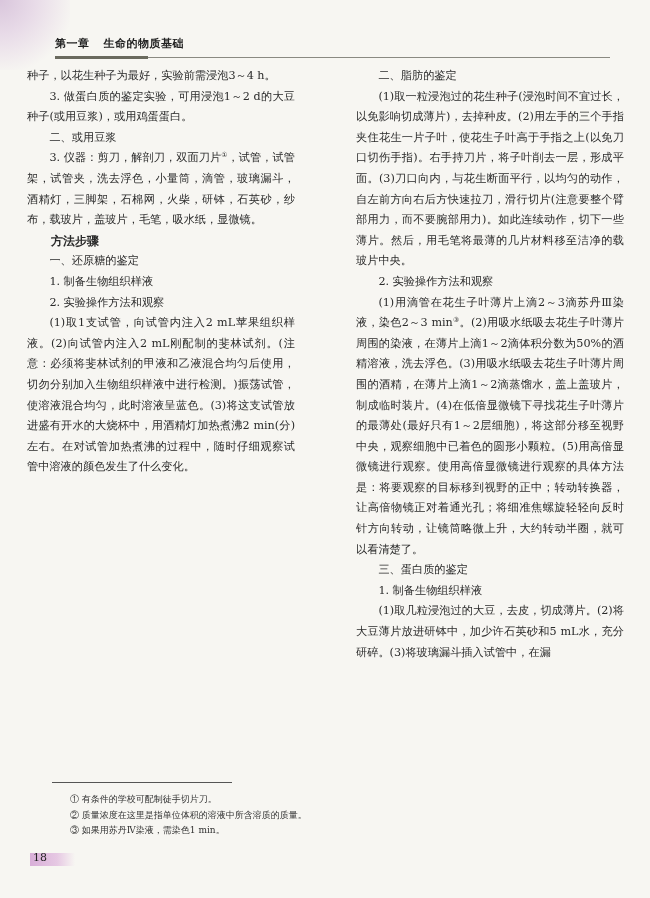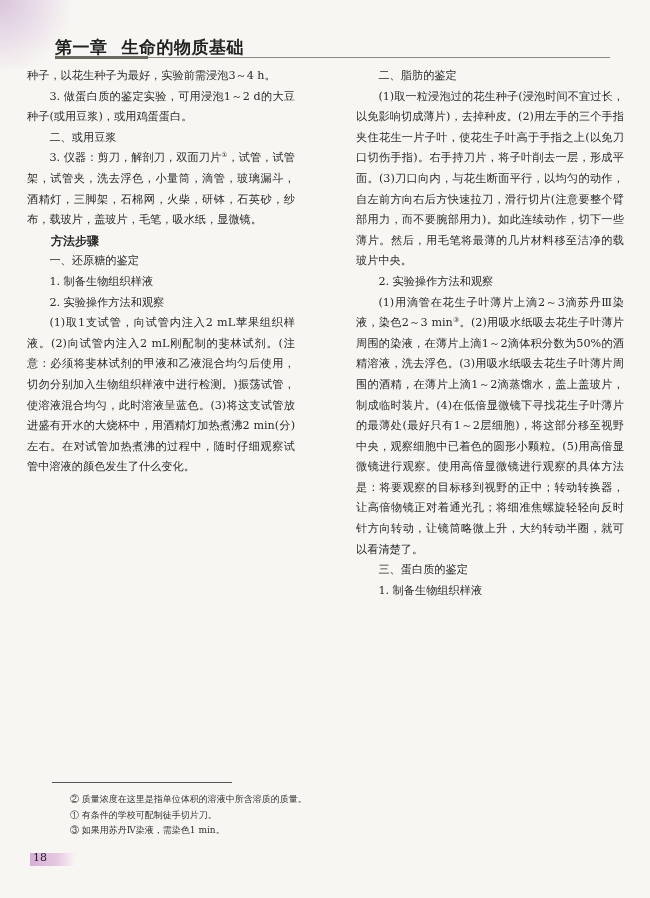--- a/index.html
+++ b/index.html
@@ -9,21 +9,21 @@
     font-family: "DejaVu Serif", "Liberation Serif", serif;
     color: #2a2a2a;
   }
   .corner-tint {
     position: absolute; left: 0; top: 0; width: 70px; height: 70px;
     background: radial-gradient(ellipse at 0% 0%, #d9c6dc 0%, #e8dbe8 35%, rgba(247,246,242,0) 75%);
   }
   .running-head {
     position: absolute; left: 55px; top: 36px;
     font-family: "DejaVu Sans", "Liberation Sans", sans-serif;
-    font-weight: bold; font-size: 17px; color: #222; letter-spacing: 0.5px;
+    font-weight: bold; font-size: 11px; color: #222; letter-spacing: 0.5px;
   }
   .running-head .sp { display: inline-block; width: 14px; }
   .head-rule-thick {
     position: absolute; left: 55px; top: 56px; width: 93px; height: 3px; background: #6a6a5e;
   }
   .head-rule-thin {
     position: absolute; left: 148px; top: 57px; width: 462px; height: 1px; background: #8a8a82;
   }
   .col {
     position: absolute; top: 66px; width: 268px;
@@ -81,23 +81,24 @@
   <p class="ind">(1)取1支试管，向试管内注入2 mL苹果组织样液。(2)向试管内注入2 mL刚配制的斐林试剂。(注意：必须将斐林试剂的甲液和乙液混合均匀后使用，切勿分别加入生物组织样液中进行检测。)振荡试管，使溶液混合均匀，此时溶液呈蓝色。(3)将这支试管放进盛有开水的大烧杯中，用酒精灯加热煮沸2 min(分)左右。在对试管加热煮沸的过程中，随时仔细观察试管中溶液的颜色发生了什么变化。</p>
 </div>
 
 <div class="col right">
   <p class="h-sec">二、脂肪的鉴定</p>
   <p class="ind">(1)取一粒浸泡过的花生种子(浸泡时间不宜过长，以免影响切成薄片)，去掉种皮。(2)用左手的三个手指夹住花生一片子叶，使花生子叶高于手指之上(以免刀口切伤手指)。右手持刀片，将子叶削去一层，形成平面。(3)刀口向内，与花生断面平行，以均匀的动作，自左前方向右后方快速拉刀，滑行切片(注意要整个臂部用力，而不要腕部用力)。如此连续动作，切下一些薄片。然后，用毛笔将最薄的几片材料移至洁净的载玻片中央。</p>
   <p class="ind">2. 实验操作方法和观察</p>
   <p class="ind"><span>(1)用滴管在花生子叶薄片上滴2～3滴苏丹Ⅲ染液，染色2～3 min</span><sup>③</sup><span>。(2)用吸水纸吸去花生子叶薄片周围的染液，在薄片上滴1～2滴体积分数为50%的酒精溶液，洗去浮色。(3)用吸水纸吸去花生子叶薄片周围的酒精，在薄片上滴1～2滴蒸馏水，盖上盖玻片，制成临时装片。(4)在低倍显微镜下寻找花生子叶薄片的最薄处(最好只有1～2层细胞)，将这部分移至视野中央，观察细胞中已着色的圆形小颗粒。(5)用高倍显微镜进行观察。使用高倍显微镜进行观察的具体方法是：将要观察的目标移到视野的正中；转动转换器，让高倍物镜正对着通光孔；将细准焦螺旋轻轻向反时针方向转动，让镜筒略微上升，大约转动半圈，就可以看清楚了。</span></p>
   <p class="h-sec">三、蛋白质的鉴定</p>
   <p class="ind">1. 制备生物组织样液</p>
+  <p class="ind">(1)取几粒浸泡过的大豆，去皮，切成薄片。(2)将大豆薄片放进研钵中，加少许石英砂和5 mL水，充分研碎。(3)将玻璃漏斗插入试管中，在漏</p>
 </div>
 
 <div class="fn-rule"></div>
 <div class="footnotes">
+  <p>① 有条件的学校可配制徒手切片刀。</p>
   <p>② 质量浓度在这里是指单位体积的溶液中所含溶质的质量。</p>
-  <p>① 有条件的学校可配制徒手切片刀。</p>
   <p>③ 如果用苏丹Ⅳ染液，需染色1 min。</p>
 </div>
 
 <div class="page-num-bar"></div>
 <div class="page-num">18</div>
 
 </body></html>

